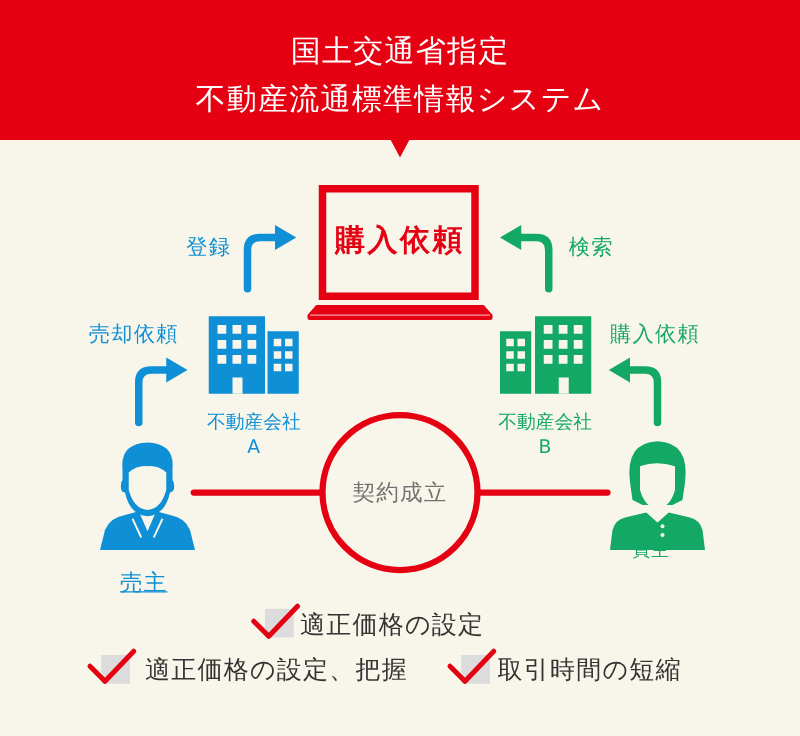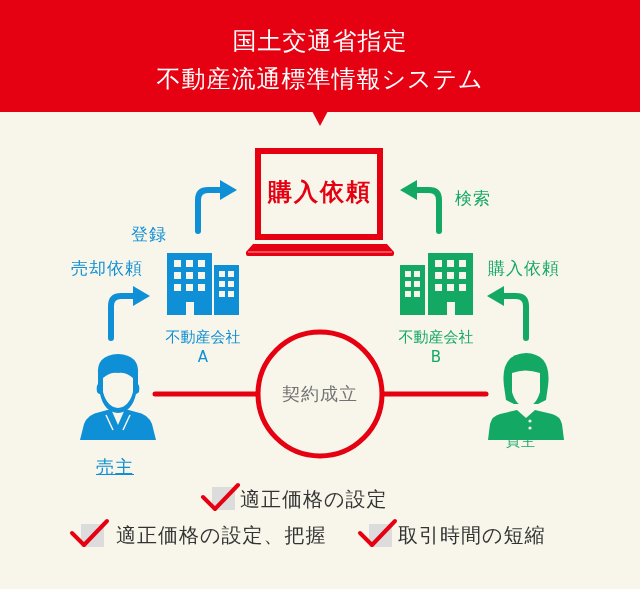--- a/index.html
+++ b/index.html
@@ -152,21 +152,21 @@
   </g>
   <g>
     <rect x="369" y="524" width="23" height="23" fill="#dcdcdc"></rect>
     <path d="M360 533 L372 545 L395 521" fill="none" stroke="#e50012" stroke-width="4" stroke-linecap="round" stroke-linejoin="round"></path>
   </g>
 </svg>
 
 <div class="abs reins-label">購入依頼</div>
 <div class="abs contract-label">契約成立</div>
 
-<div class="abs lbl blue" style="left:131px; top:188px;margin-top:36px;">登録</div>
+<div class="abs lbl blue" style="left:149px; top:188px;">登録</div>
 <div class="abs lbl green" style="left:455px; top:188px;">検索</div>
 <div class="abs lbl blue" style="left:71px; top:258px;">売却依頼</div>
 <div class="abs lbl green" style="left:488px; top:258px;">購入依頼</div>
 
 <div class="abs company blue" style="left:148px; top:327px; width:110px;">
   <div>不動産会社</div>
   <div>A</div>
 </div>
 <div class="abs company green" style="left:381px; top:327px; width:110px;">
   <div>不動産会社</div>

